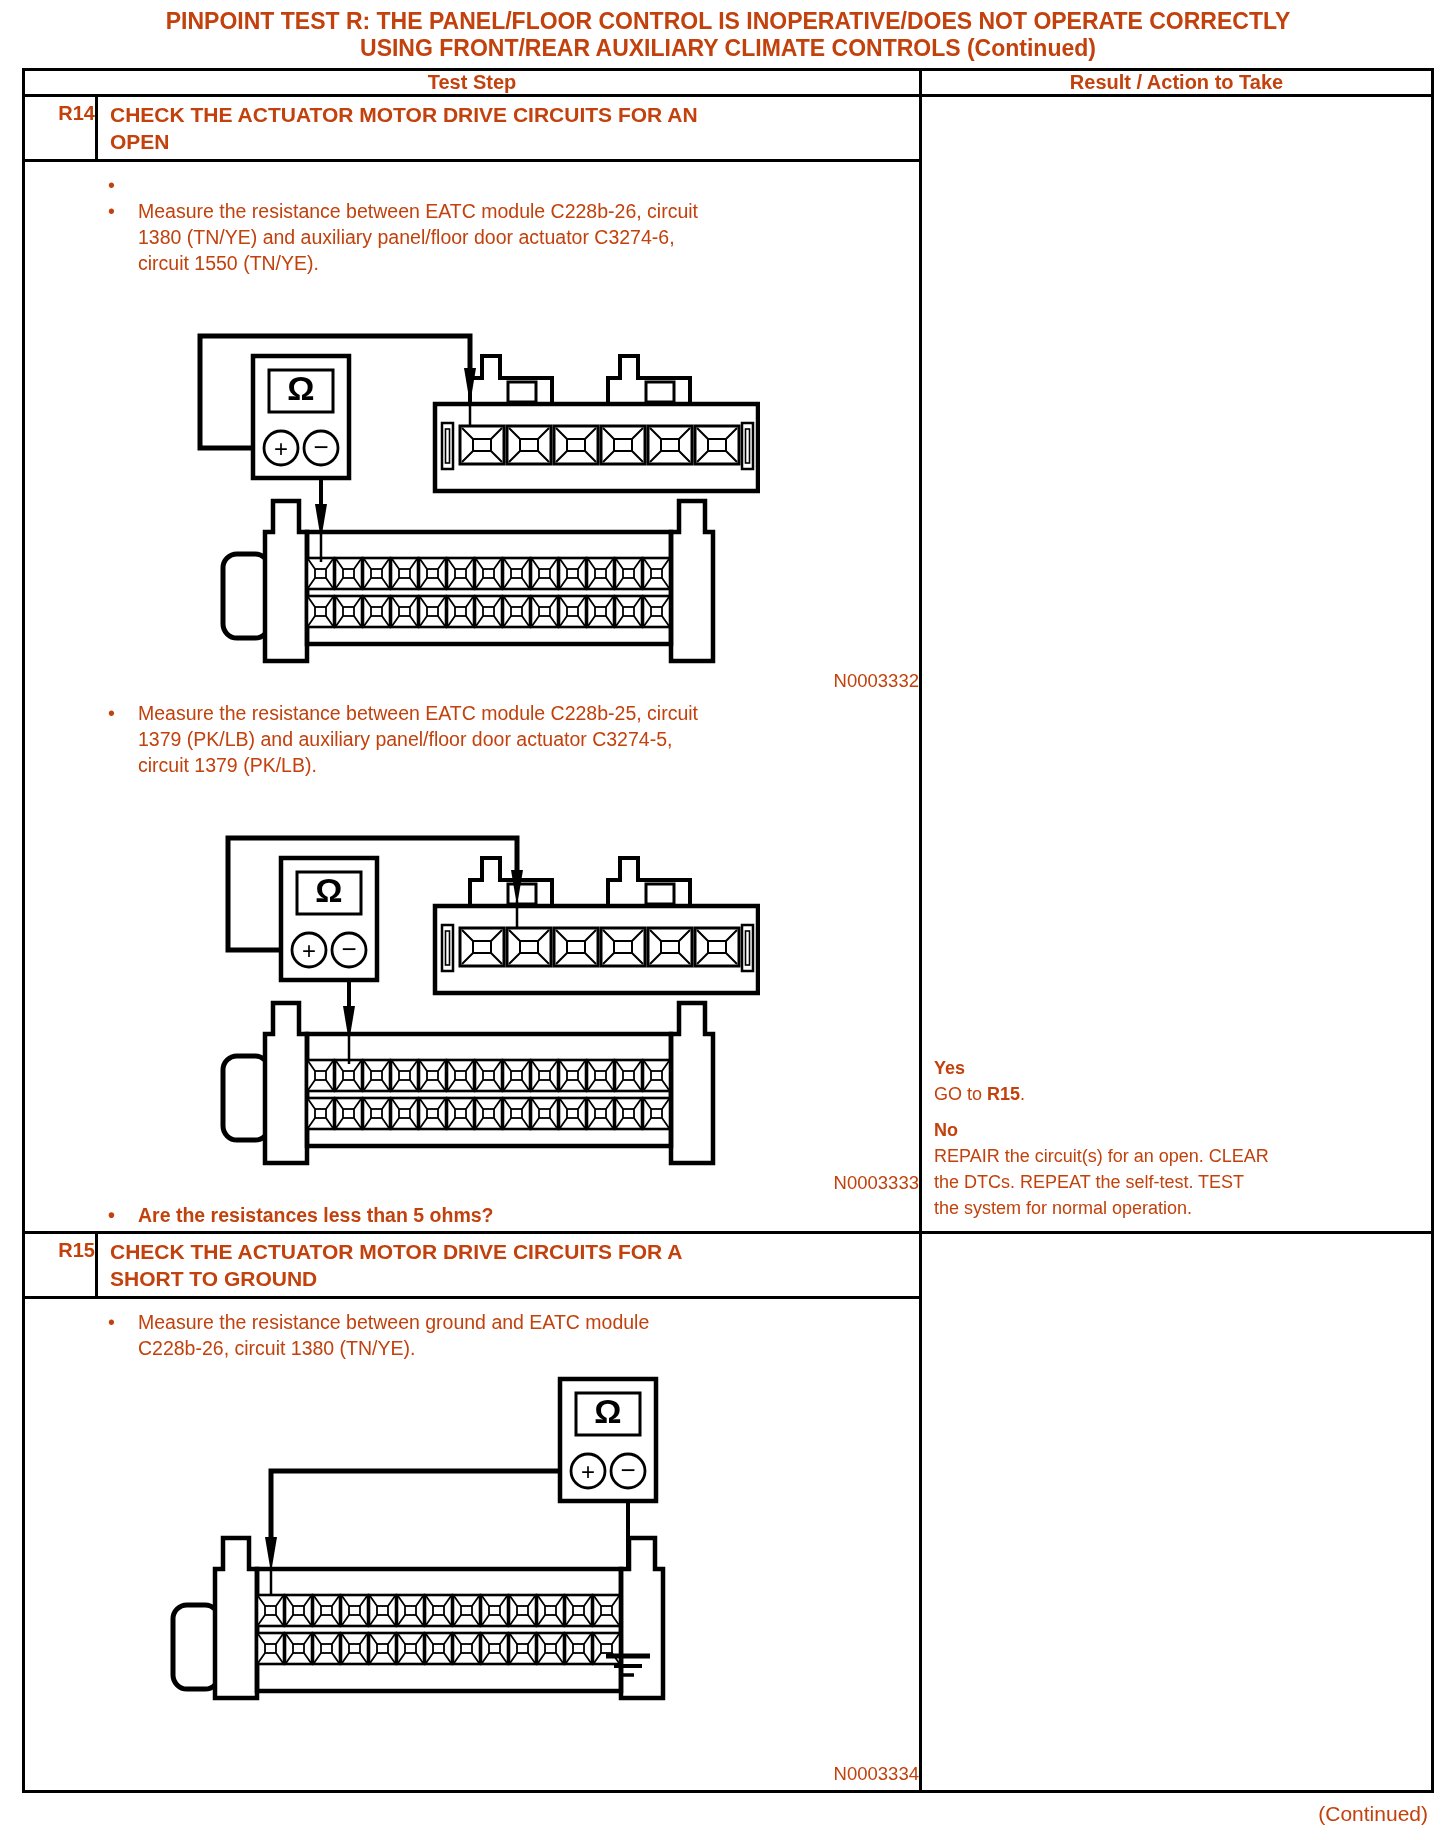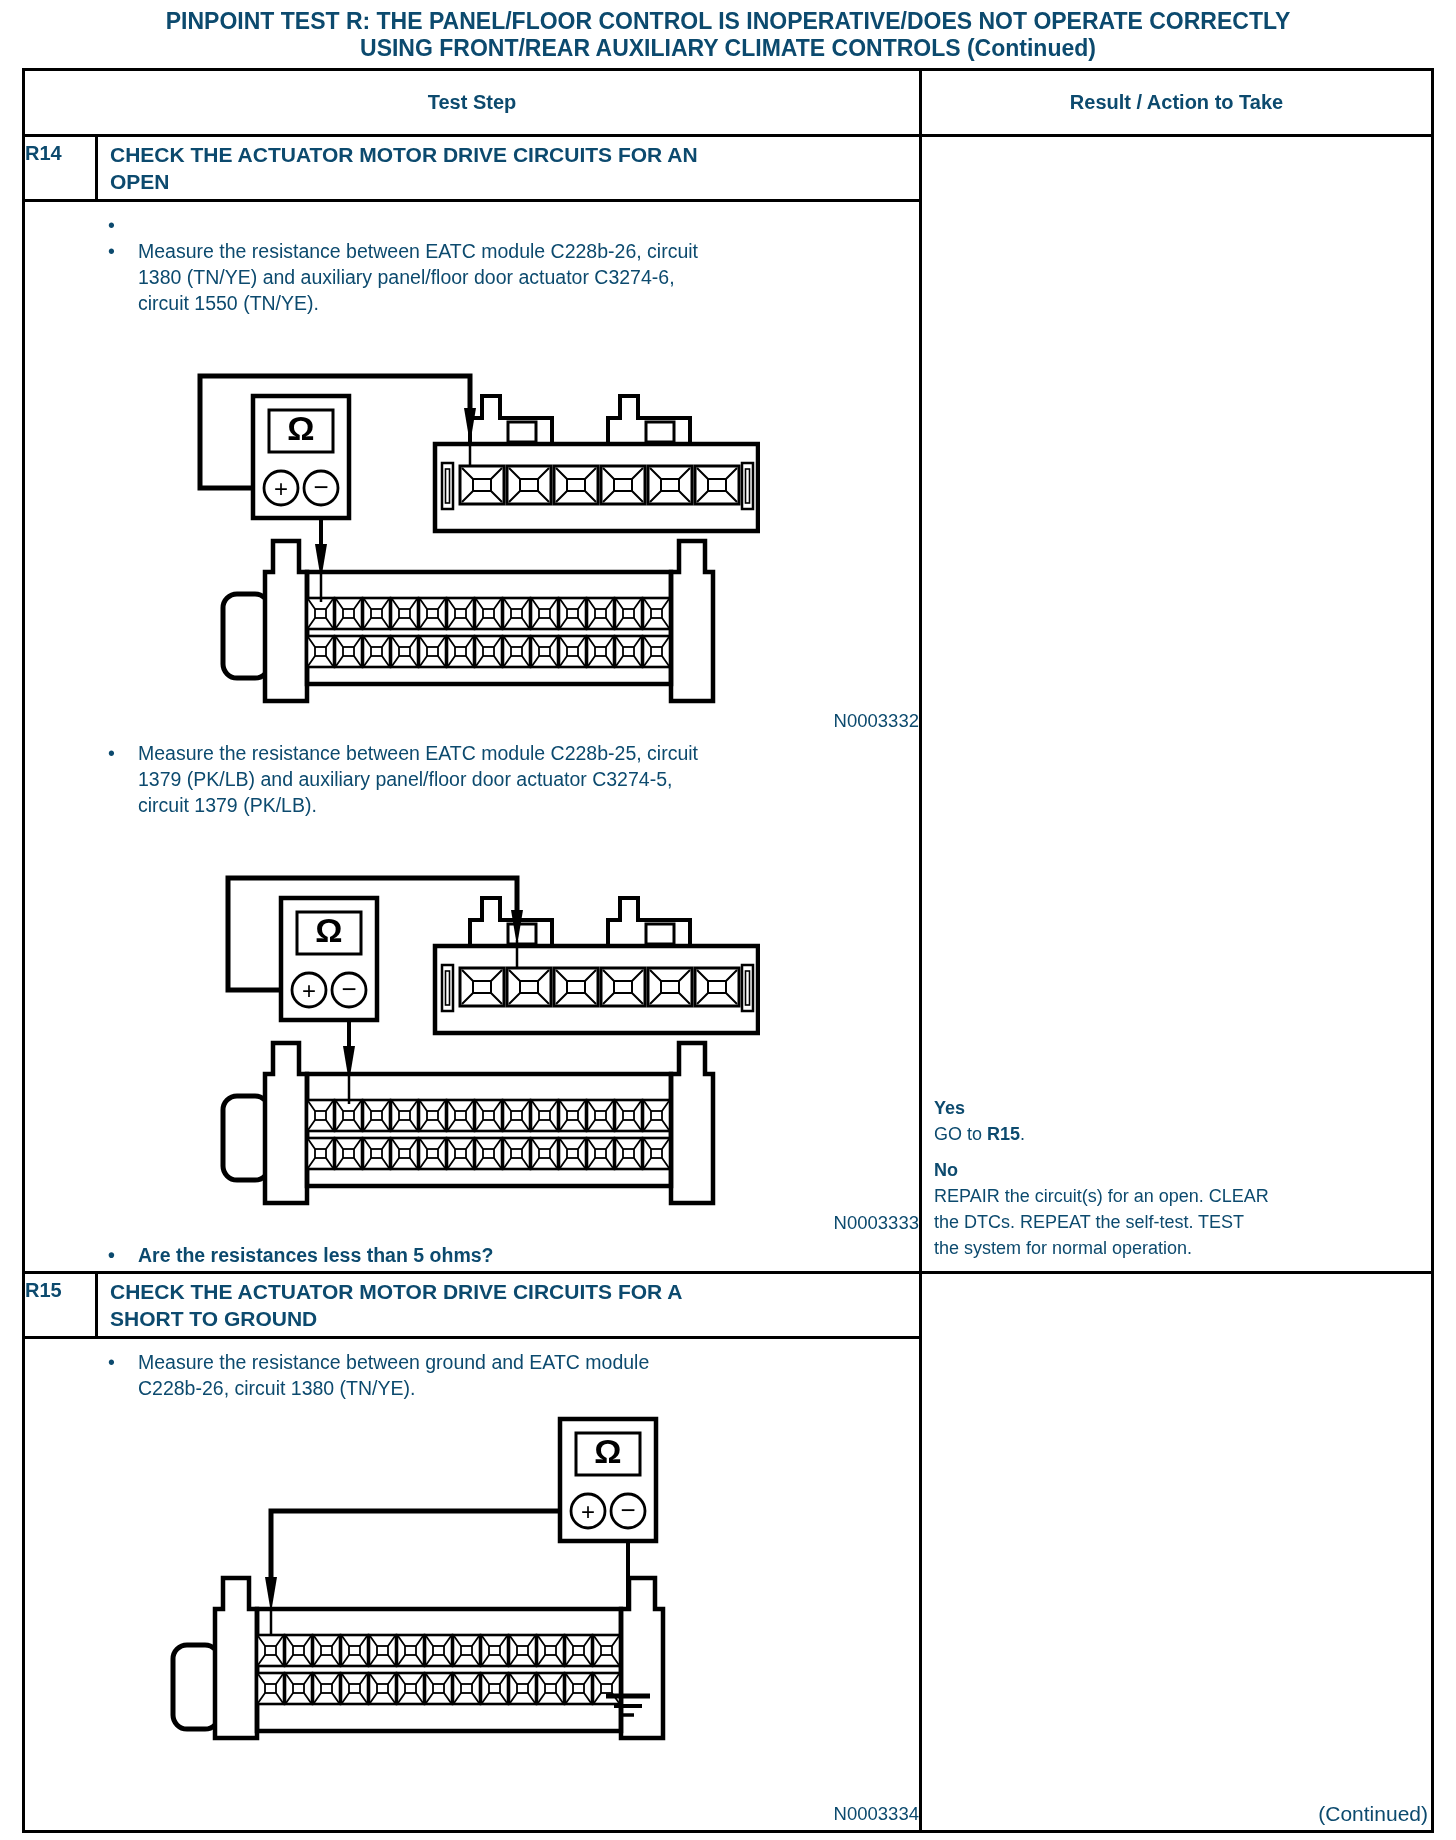--- a/index.html
+++ b/index.html
@@ -1,29 +1,29 @@
 <!DOCTYPE html>
 <html><head>
 <meta charset="utf-8">
 <style>
   html,body{margin:0;padding:0;background:#ffffff;}
-  .page{position:relative;width:1456px;height:1840px;background:#fff;color:#0c4a6e;
+  .page{position:relative;width:1456px;height:1840px;background:#fff;color:#c2410c;
         font-family:"Liberation Sans", sans-serif;overflow:hidden;}
   .title{ text-align:center;font-weight:bold;font-size:23px;line-height:27px;padding-top:8px;}
   .doc-table{position:absolute;left:22px;top:68px;width:1406px;border:3px solid #000;background:#fff;}
   .thead{display:grid;grid-template-columns:897px 1fr;border-bottom:3px solid #000;}
-  .thead .hcell{font-weight:bold;font-size:20px;text-align:center;padding:20px 0;}
+  .thead .hcell{font-weight:bold;font-size:20px;text-align:center;padding:0 0;}
   .thead .hcell:first-child{border-right:3px solid #000;}
   .row{display:grid;grid-template-columns:897px 1fr;}
   .row + .row{border-top:3px solid #000;}
   .cell-left{border-right:3px solid #000;}
   .row-r14{height:1134px;overflow:hidden;}
   .row-r15{height:556px;overflow:hidden;}
   .step-head{display:grid;grid-template-columns:73px 1fr;border-bottom:3px solid #000;}
-  .step-num{border-right:3px solid #000;text-align:left;font-weight:bold;font-size:20px;padding-top:5px;}
+  .step-num{border-right:3px solid #000;text-align:right;font-weight:bold;font-size:20px;padding-top:5px;}
   .step-title{font-weight:bold;font-size:21px;line-height:27px;padding:4px 10px 4px 12px;}
   .step-body{padding-top:10px;}
   ul.steps{margin:0;padding:0;list-style:none;}
   ul.steps li{display:flex;margin-left:83px;font-size:19.5px;line-height:26px;}
   ul.steps li .mk{width:30px;flex:0 0 30px;}
   .question{display:flex;font-weight:bold;font-size:19.5px;line-height:26px;margin:8px 0 0 83px;}
   .question .mk{width:30px;flex:0 0 30px;}
   .fig{margin:10px 0 0 115px;}
   .fig-r15{margin-left:140px;}
   .fig-label{font-size:18.5px;margin:2px 0 0 -5px;text-align:right;}

